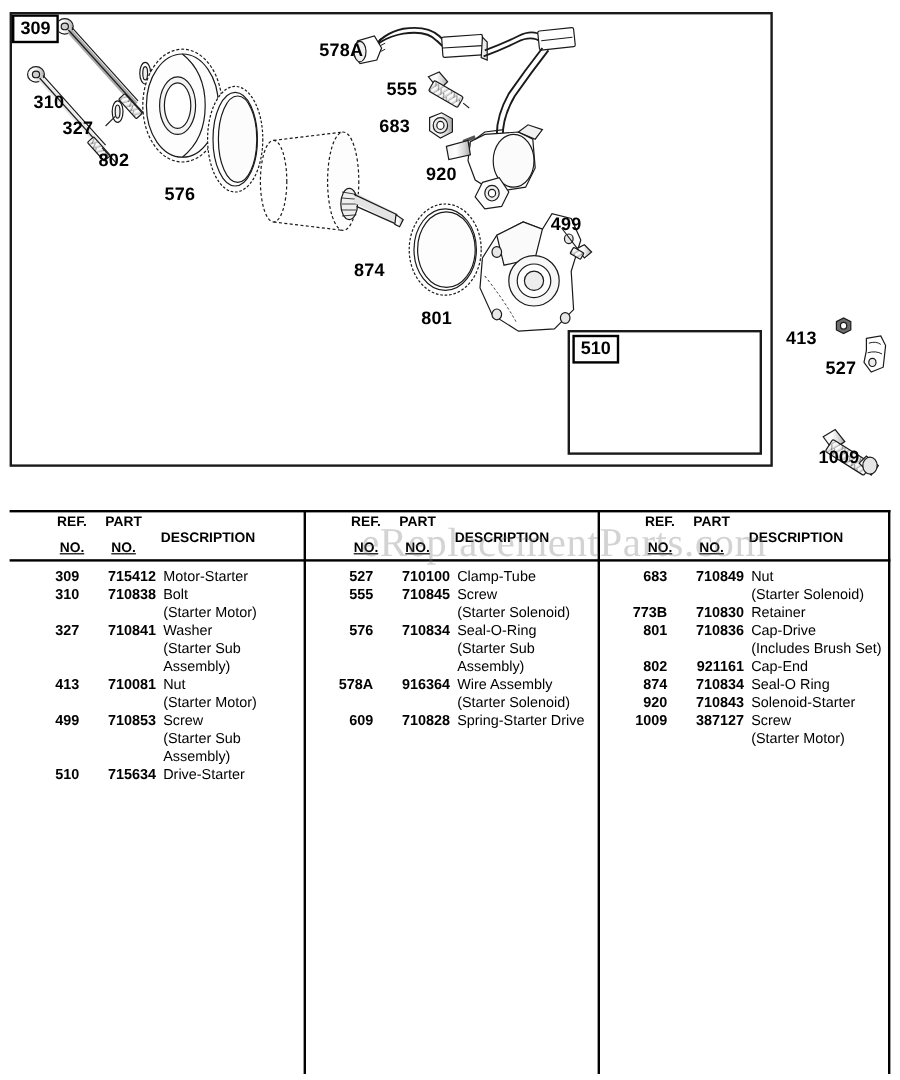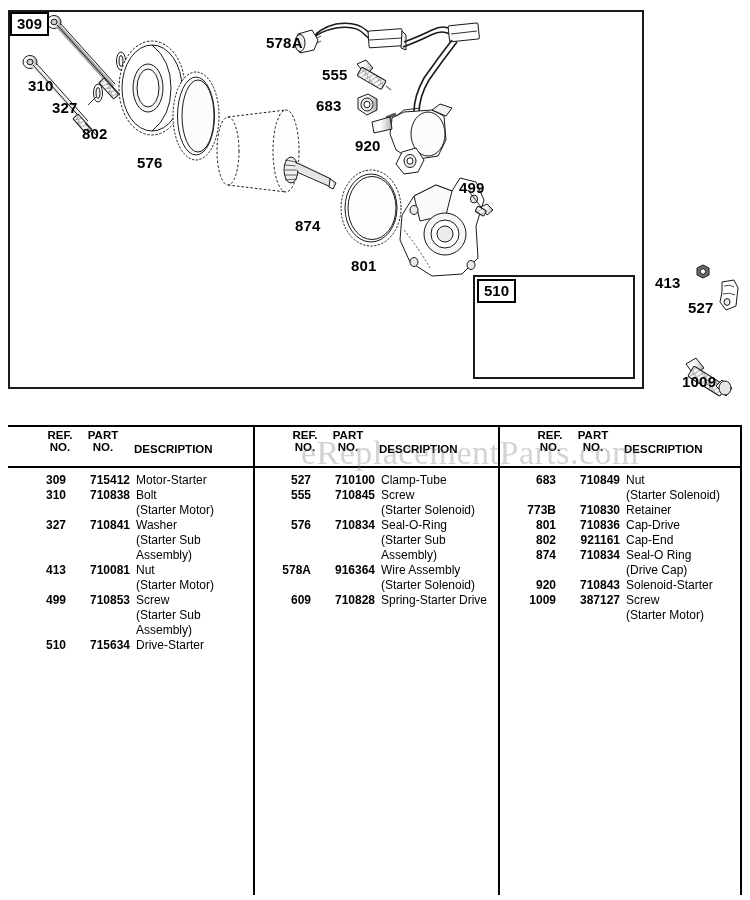--- a/index.html
+++ b/index.html
@@ -98,21 +98,21 @@
   .col-head {
     position: absolute;
     top: 4px; left: 0;
     width: 245px; height: 36px;
     font-size: 11.5px;
     font-weight: bold;
   }
   .ch-ref { position: absolute; left: 30px;  top: 0;  text-align: center; width: 44px; }
   .ch-part{ position: absolute; left: 68px;  top: 0;  text-align: center; width: 54px; }
   .ch-desc{ position: absolute; left: 126px; top: 14px; text-align: left;  width: 115px; }
-  .ch-l2  { display: block; margin-top: 0; }
+  .ch-l2  { display: block; margin-top: 10px; text-decoration: underline; }
 
   .rows {
     position: absolute;
     top: 48px; left: 0; right: 0;
   }
   .prow {
     position: relative;
     height: 15px;
     font-size: 12px;
   }
@@ -562,35 +562,35 @@
           <span class="p-ref">773B</span>
           <span class="p-part">710830</span>
           <span class="p-desc">Retainer</span>
         </div>
         <div class="prow">
           <span class="p-ref">801</span>
           <span class="p-part">710836</span>
           <span class="p-desc">Cap-Drive</span>
         </div>
         <div class="prow">
+          <span class="p-ref"></span>
+          <span class="p-part"></span>
+          <span class="p-desc cont">(Includes Brush Set)</span>
+        </div>
+        <div class="prow">
           <span class="p-ref">802</span>
           <span class="p-part">921161</span>
           <span class="p-desc">Cap-End</span>
         </div>
         <div class="prow">
           <span class="p-ref">874</span>
           <span class="p-part">710834</span>
           <span class="p-desc">Seal-O Ring</span>
         </div>
         <div class="prow">
-          <span class="p-ref"></span>
-          <span class="p-part"></span>
-          <span class="p-desc cont">(Drive Cap)</span>
-        </div>
-        <div class="prow">
           <span class="p-ref">920</span>
           <span class="p-part">710843</span>
           <span class="p-desc">Solenoid-Starter</span>
         </div>
         <div class="prow">
           <span class="p-ref">1009</span>
           <span class="p-part">387127</span>
           <span class="p-desc">Screw</span>
         </div>
         <div class="prow">

